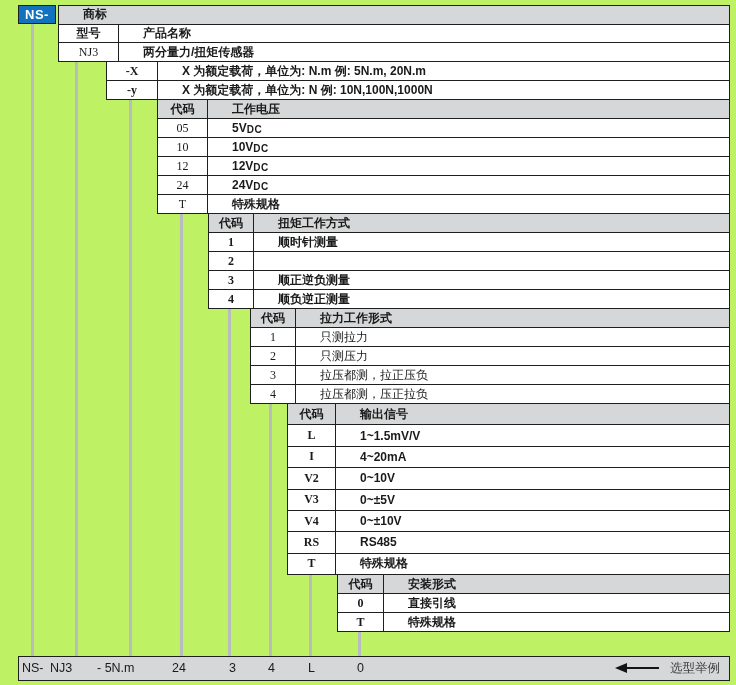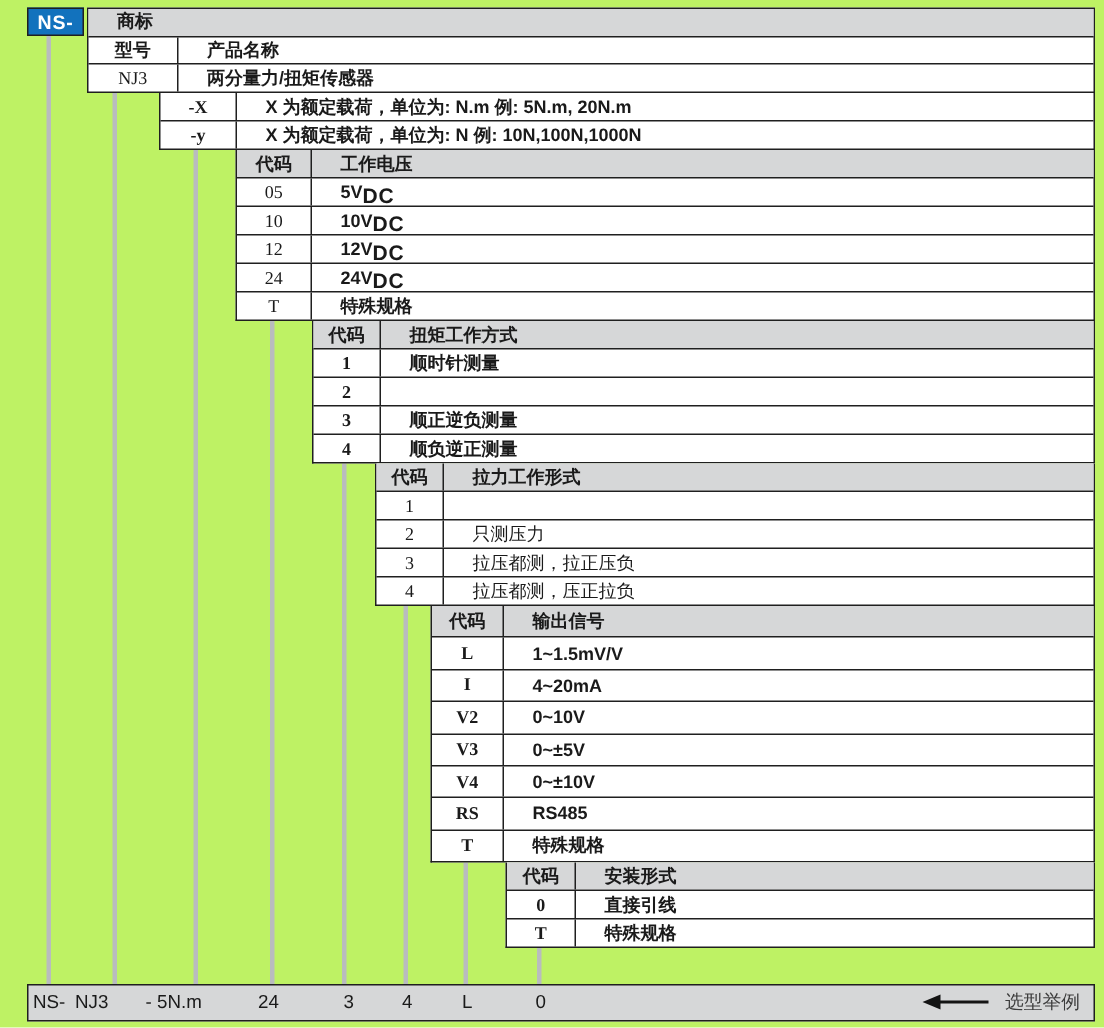--- a/index.html
+++ b/index.html
@@ -15,23 +15,23 @@
     display:flex;flex-direction:column;
   }
   .block.topmost{border-top:1.5px solid #1f1f1f;}
   .row{flex:1;display:flex;box-sizing:border-box;border-top:1.5px solid #1f1f1f;min-height:0;}
   .row:first-child{border-top:none;}
   .hdr{background:#d6d7d8;}
   .code{
     box-sizing:border-box;border-right:1.5px solid #1f1f1f;
     display:flex;align-items:center;justify-content:center;flex:none;font-family:Liberation Serif, serif;
   }
-  .desc{flex:1;display:flex;align-items:center;padding-left:3px;white-space:nowrap;overflow:hidden;margin-left:16px;}
+  .desc{flex:1;display:flex;align-items:center;padding-left:24px;white-space:nowrap;overflow:hidden;}
   .b{font-weight:700;}
-  .sub{font-size:14px;font-weight:700;align-self:center;padding-top:3px;letter-spacing:.5px;}
+  .sub{font-size:10px;font-weight:700;align-self:center;padding-top:3px;letter-spacing:.5px;}
   
   .wA{width:60px;} .wB{width:51px;} .wC{width:50px;} .wD{width:45px;}
   .wE{width:45px;} .wF{width:48px;} .wG{width:46px;}
   
   .badge{
     position:absolute;left:18px;top:5px;width:38px;height:19px;box-sizing:border-box;
     border:1.5px solid #1f1f1f;display:flex;align-items:center;justify-content:center;
     color:#ffffff;font-weight:700;font-size:13px;letter-spacing:.5px;
   }
   
@@ -153,20 +153,21 @@
     </div>
   </div>
 
   <div class="block" style="left:250px;top:309px;width:480px;height:95px">
     <div class="row hdr">
       <div class="code wE b">代码</div>
       <div class="desc b">拉力工作形式</div>
     </div>
     <div class="row">
       <div class="code wE">1</div>
+      <div class="desc">只测拉力</div>
     </div>
     <div class="row">
       <div class="code wE">2</div>
       <div class="desc">只测压力</div>
     </div>
     <div class="row">
       <div class="code wE">3</div>
       <div class="desc">拉压都测，拉正压负</div>
     </div>
     <div class="row">

